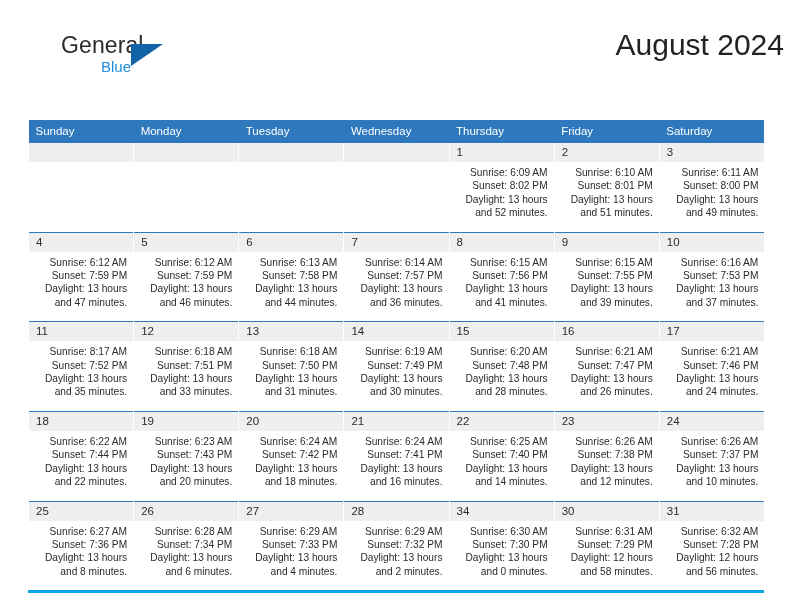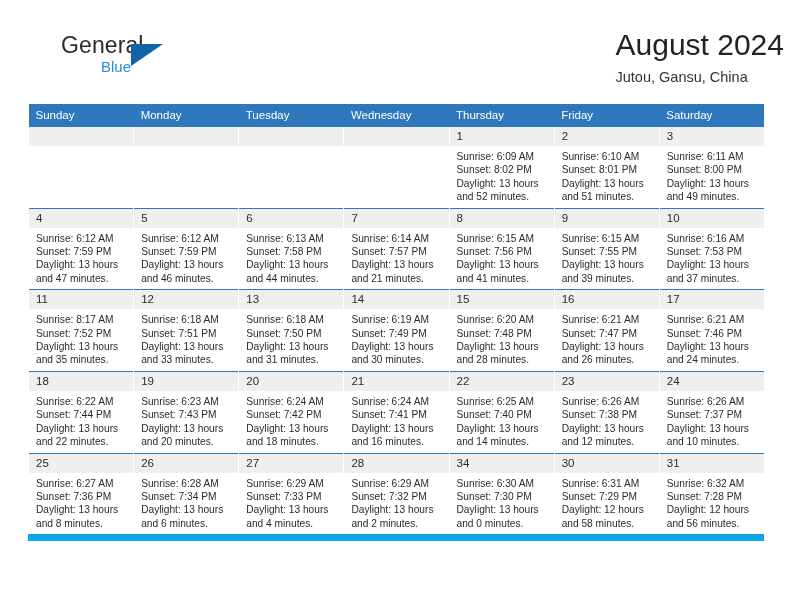--- a/index.html
+++ b/index.html
@@ -61,20 +61,21 @@
     top: 26px;
     font-size: 15px;
     color: #1f8ede;
     font-family: "Liberation Sans", sans-serif;
   }
 
   .title-block {
     position: absolute;
     right: 36px;
     top: 28px;
+    text-align: right;
   }
   .cal-title {
     font-size: 30px;
     font-weight: normal;
     color: #222222;
     line-height: 34px;
     white-space: nowrap;
   }
   .cal-subtitle {
     margin-top: 6px;
@@ -88,20 +89,21 @@
   .calendar {
     position: absolute;
     left: 28px;
     top: 104px;
     width: 736px;
   }
   table.cal {
     border-collapse: collapse;
     table-layout: fixed;
     width: 736px;
+    margin-top: 16px;
   }
   table.cal col { width: 105.14px; }
 
   thead th {
     background: #2f78bd;
     color: #ffffff;
     font-size: 11.5px;
     font-weight: normal;
     text-align: left;
     padding: 5px 0 5px 7px;
@@ -114,59 +116,59 @@
     padding: 0;
     border-top: 1px solid #2f78bd;
     border-left: 1px solid #ffffff;
     height: 78px;
     background: #ffffff;
   }
   tbody td.empty {
     background: #ffffff;
   }
   tbody tr:last-child td {
-    border-bottom: 7px solid #0ea5e9;
+    border-bottom: 3px solid #0ea5e9;
   }
 
   .daynum {
     display: block;
     background: #efefef;
     font-size: 11.5px;
     color: #2b2b2b;
     padding: 3px 0 4px 7px;
     line-height: 12px;
     height: 12px;
   }
   .daynum.blank {
     color: transparent;
   }
   .info {
-    padding: 4px 6px 4px 7px;
+    padding: 4px 6px 12px 7px;
     font-size: 10.2px;
     line-height: 13.4px;
     color: #2b2b2b;
+    text-align: right;
   }
   .info div { white-space: nowrap; }
 </style>
 </head>
 <body>
 
 <div class="page">
 
   <div class="header">
 
     <div class="logo">
       <span class="logo-general">General</span>
       <span class="logo-tri"></span>
       <span class="logo-blue">Blue</span>
     </div>
 
     <div class="title-block">
       <div class="cal-title">August 2024</div>
-      <div class="cal-subtitle">Jutou, Gansu, China</div>
     </div>
 
   </div>
 
   <div class="calendar">
     <table class="cal">
       <colgroup>
         <col>
           <col>
           <col>
@@ -257,21 +259,21 @@
               <div>Daylight: 13 hours</div>
               <div>and 44 minutes.</div>
             </div>
           </td>
           <td>
             <span class="daynum">7</span>
             <div class="info">
               <div>Sunrise: 6:14 AM</div>
               <div>Sunset: 7:57 PM</div>
               <div>Daylight: 13 hours</div>
-              <div>and 21 minutes.</div>
+              <div>and 36 minutes.</div>
             </div>
           </td>
           <td>
             <span class="daynum">8</span>
             <div class="info">
               <div>Sunrise: 6:15 AM</div>
               <div>Sunset: 7:56 PM</div>
               <div>Daylight: 13 hours</div>
               <div>and 41 minutes.</div>
             </div>

